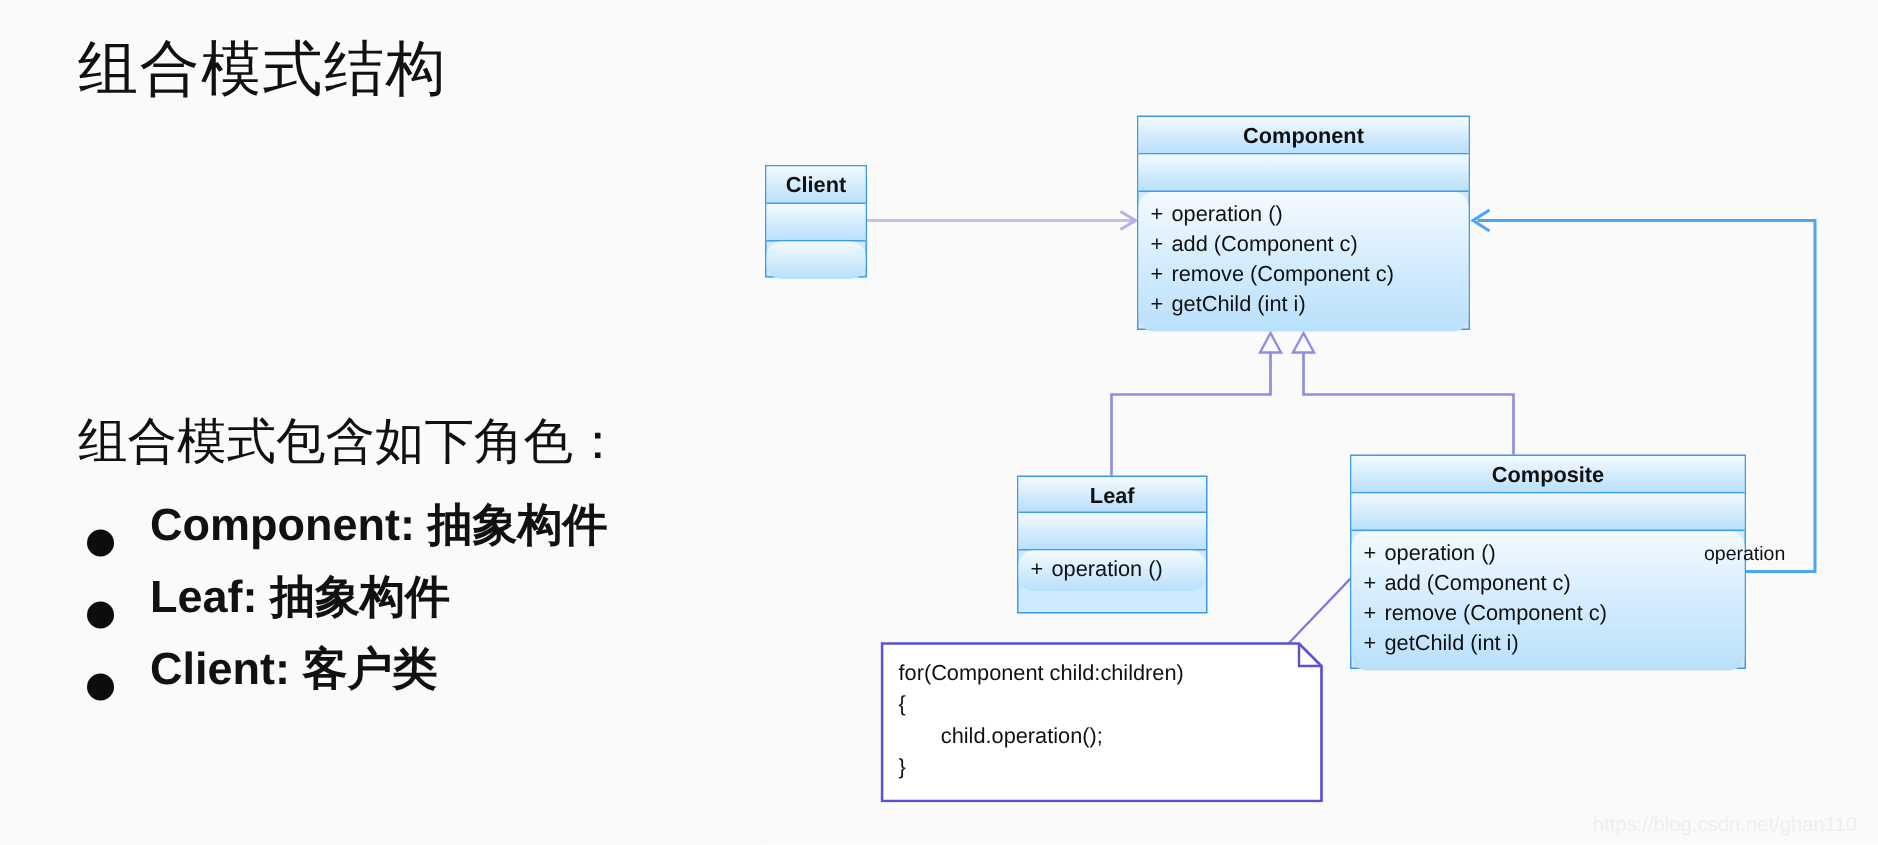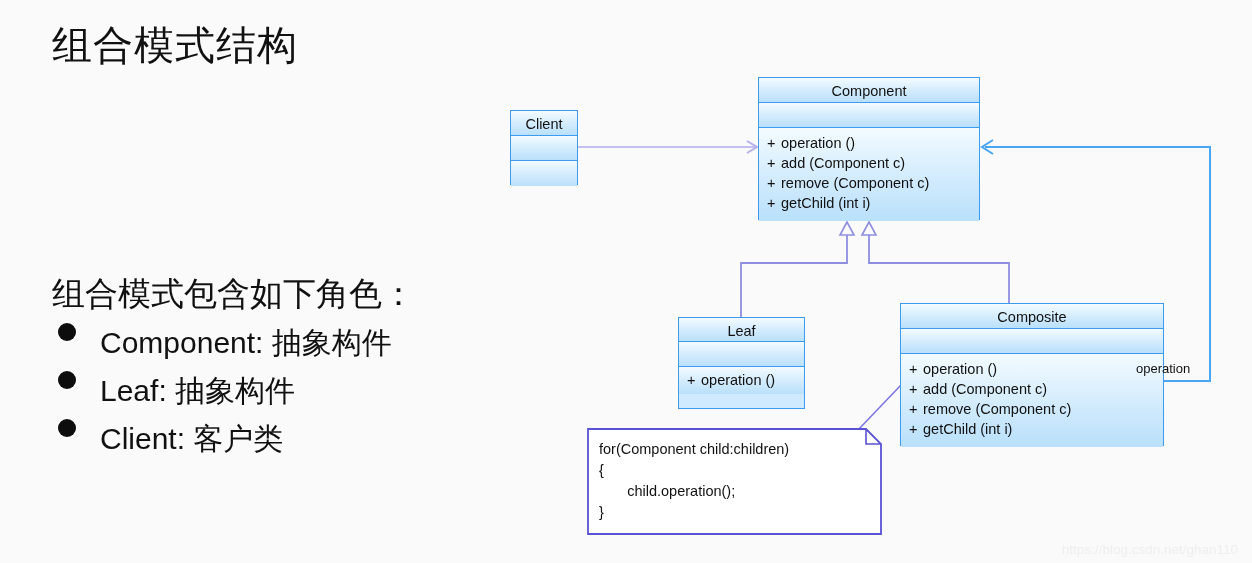--- a/index.html
+++ b/index.html
@@ -35,22 +35,23 @@
     white-space: nowrap;
   }
   #roles-list {
     position: absolute;
     left: 58px;
     top: 323px;
     width: 480px;
   }
   .role-item {
     display: flex;
-    align-items: flex-start;
+    align-items: flex-end;
     height: 48px;
+    font-weight: bold;
   }
   .role-bullet {
     width: 18px;
     height: 18px;
     border-radius: 50%;
     background: #0d0d0d;
     flex: 0 0 auto;
     margin-right: 24px;
   }
   .role-text {
@@ -87,24 +88,26 @@
     background: linear-gradient(180deg, #f3fbff 0%, #d2ebfd 55%, #b9e0fb 100%);
     border-bottom: 1.4px solid #3d9bef;
   }
   .uml-row:last-child { border-bottom: none; }
   .uml-name {
     text-align: center;
     font-size: 14.5px;
     color: #111111;
     line-height: 1;
     padding-top: 6px;
+    font-weight: bold;
   }
   .uml-attrs { }
   .uml-ops {
     padding: 5px 0 4px 0;
+    border-radius: 10px;
   }
   .uml-op {
     font-size: 14.5px;
     color: #111111;
     line-height: 20px;
     padding-left: 8px;
     white-space: nowrap;
   }
   .uml-op .vis { display: inline-block; width: 14px; }
 

